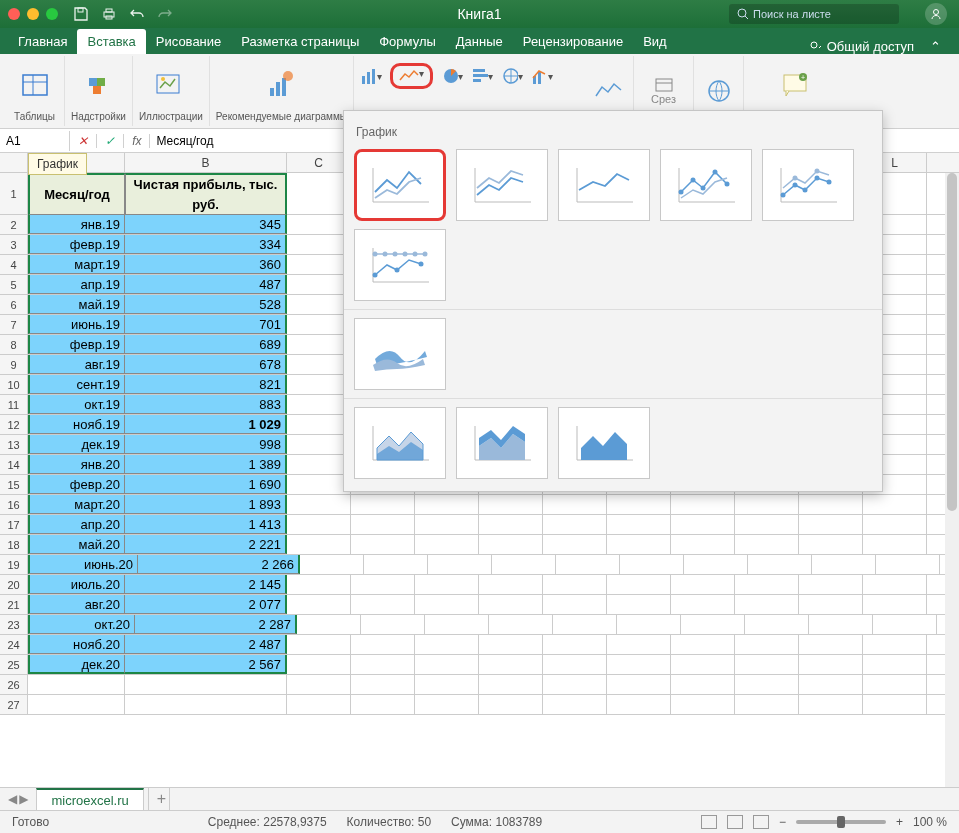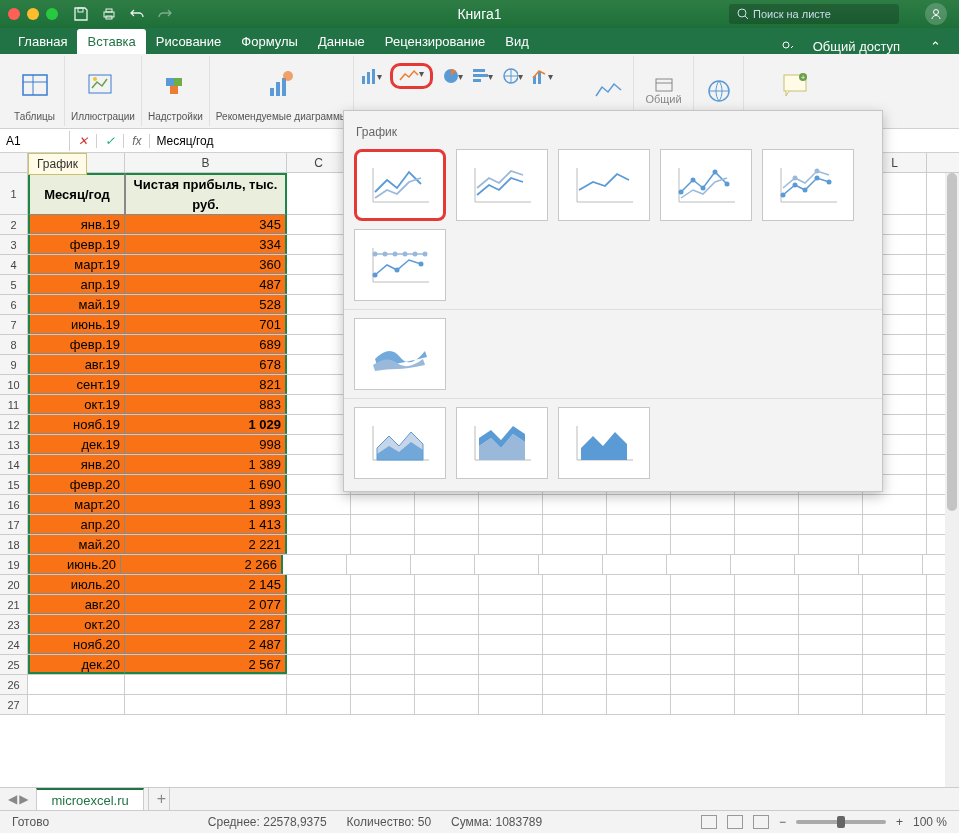--- a/index.html
+++ b/index.html
@@ -9,21 +9,21 @@
 .dot{width:12px;height:12px;border-radius:50%}
 .r{background:#ff5f57}.y{background:#ffbd2e}.g{background:#28c940}
 .qat{display:flex;gap:12px;margin-left:15px;align-items:center}
 .qat svg,.qat .ic{width:16px;height:16px;fill:#fff;opacity:.9}
 .doc-title{position:absolute;left:50%;transform:translateX(-50%);font-size:14px}
 .search{position:absolute;right:60px;display:flex;align-items:center;background:rgba(0,0,0,.2);border-radius:3px;padding:2px 8px;font-size:11px;color:#cde;width:170px;height:20px}
 .user-ic{position:absolute;right:12px;width:22px;height:22px;border-radius:50%;background:rgba(255,255,255,.2);display:flex;align-items:center;justify-content:center}
 .tabs{height:26px;background:#217346;display:flex;align-items:flex-end;padding:0 8px;color:#fff;font-size:13px;gap:0}
 .tab{padding:5px 10px;cursor:pointer;border-top-left-radius:3px;border-top-right-radius:3px}
 .tab.active{background:#fff;color:#217346}
-.share{margin-left:auto;display:flex;align-items:center;gap:20px;padding:0 10px}
+.share{margin-left:auto;display:flex;align-items:center;gap:6px;padding:0 10px}
 .ribbon{height:75px;background:#f3f3f3;border-bottom:1px solid #d0d0d0;display:flex;align-items:stretch;padding:2px 5px;position:relative}
 .grp{display:flex;flex-direction:column;align-items:center;justify-content:space-between;padding:4px 6px;border-right:1px solid #e0e0e0;font-size:10px;color:#555;min-width:60px}
 .grp .lbl{margin-top:2px;text-align:center;line-height:1.1}
 .grp-top{display:flex;align-items:center;justify-content:center;flex:1}
 .chart-row{display:flex;gap:8px;align-items:center}
 .mini-chart{width:22px;height:28px;display:flex;align-items:center;justify-content:center;position:relative}
 .red-oval{border:3px solid #e53935;border-radius:10px;padding:2px 6px;display:inline-flex}
 .formula-bar{height:24px;background:#fff;border-bottom:1px solid #d0d0d0;display:flex;align-items:center;font-size:12px}
 .name-box{width:70px;padding:3px 6px;border-right:1px solid #d0d0d0}
 .fx-btn{padding:0 8px;color:#666;font-style:italic;border-right:1px solid #d0d0d0}
@@ -31,21 +31,21 @@
 .tooltip{position:absolute;top:153px;left:28px;background:#fffbe6;border:1px solid #c9c070;padding:3px 8px;font-size:12px;color:#333;z-index:20}
 .sheet{position:absolute;top:153px;left:0;right:0;bottom:46px;background:#fff;overflow:hidden}
 .colhdr{display:flex;height:20px;background:#f5f5f5;border-bottom:1px solid #ccc;font-size:12px;color:#444}
 .corner{width:28px;border-right:1px solid #ccc}
 .ch{border-right:1px solid #ccc;text-align:center;line-height:20px}
 .rows{position:absolute;top:20px;left:0;right:0;bottom:0}
 .row{display:flex;height:20px;border-bottom:1px solid #ccc}
 .rh{width:28px;background:#f5f5f5;border-right:1px solid #ccc;text-align:center;font-size:11px;line-height:20px;color:#444}
 .cell{border-right:1px solid #ccc;font-size:13px;line-height:20px;padding:0 4px}
 .header-cell{background:#e9efdc;font-weight:bold;text-align:center;border:1px solid #888;display:flex;align-items:center;justify-content:center}
-.data-cell{background:#f97316;text-align:right;border-right:1px solid #888}
+.data-cell{background:#7dd3fc;text-align:right;border-right:1px solid #888}
 .chart-gallery{position:absolute;top:110px;left:343px;width:540px;background:#f3f3f3;border:1px solid #c5c5c5;box-shadow:0 4px 12px rgba(0,0,0,.25);z-index:30;padding:8px 10px}
 .gallery-sec{font-size:12px;color:#666;padding:6px 2px}
 .gallery-row{display:flex;gap:10px;flex-wrap:wrap;padding:4px 0}
 .g-item{width:92px;height:72px;background:#fff;border:1px solid #c8c8c8;display:flex;align-items:center;justify-content:center;cursor:pointer}
 .g-item.sel{border:3px solid #e53935;border-radius:8px}
 .divider{height:1px;background:#ddd;margin:4px -10px}
 .sheet-tabs{position:absolute;bottom:23px;left:0;right:0;height:23px;background:#f3f3f3;border-top:1px solid #ccc;display:flex;align-items:center;font-size:12px}
 .nav-btns{display:flex;gap:2px;padding:0 8px;color:#888}
 .st-tab{padding:3px 14px;background:#fff;border:1px solid #ccc;border-bottom:none;border-top:2px solid #217346;font-size:13px;color:#217346}
 .plus{padding:2px 8px;color:#888;font-size:16px;border:1px solid #ccc;margin-left:4px;width:22px;text-align:center}
@@ -96,20 +96,21 @@
         <circle cx="7" cy="5" r="2.5" fill="none" stroke="#fff"></circle>
         <path d="M3 12c0-2 1.8-3.5 4-3.5s4 1.5 4 3.5" fill="none" stroke="#fff"></path>
       </svg>
   </div>
 </div>
 
 <div class="tabs">
   <div class="tab">Главная</div>
   <div class="tab active">Вставка</div>
   <div class="tab">Рисование</div>
+  <div class="tab">Разметка страницы</div>
   <div class="tab">Формулы</div>
   <div class="tab">Данные</div>
   <div class="tab">Рецензирование</div>
   <div class="tab">Вид</div>
   <div class="share">
     <svg width="14" height="14">
         <circle cx="7" cy="5" r="3" fill="none" stroke="#fff"></circle>
         <path d="M12 8l2-2" stroke="#fff"></path>
       </svg>
     <span>Общий доступ</span>
@@ -123,37 +124,37 @@
         <svg width="30" height="30">
           <rect x="3" y="5" width="24" height="20" fill="none" stroke="#3b7dd1" stroke-width="1.5"></rect>
           <line x1="3" y1="12" x2="27" y2="12" stroke="#3b7dd1"></line>
           <line x1="13" y1="5" x2="13" y2="25" stroke="#3b7dd1"></line>
         </svg>
       </div>
     <div class="lbl">Таблицы</div>
   </div>
   <div class="grp">
     <div class="grp-top">
+        <svg width="30" height="30">
+          <rect x="6" y="8" width="8" height="8" fill="#5b9bd5"></rect>
+          <rect x="14" y="8" width="8" height="8" fill="#70ad47"></rect>
+          <rect x="10" y="16" width="8" height="8" fill="#ed7d31"></rect>
+        </svg>
+      </div>
+    <div class="lbl">Надстройки</div>
+  </div>
+  <div class="grp">
+    <div class="grp-top">
         <svg width="34" height="30">
           <rect x="3" y="5" width="22" height="18" fill="none" stroke="#3b7dd1"></rect>
           <polyline points="6,18 11,12 16,16 21,9" fill="none" stroke="#6aa04a" stroke-width="1.5"></polyline>
           <circle cx="9" cy="9" r="2" fill="#f0c03a"></circle>
         </svg>
       </div>
     <div class="lbl">Иллюстрации</div>
-  </div>
-  <div class="grp">
-    <div class="grp-top">
-        <svg width="30" height="30">
-          <rect x="6" y="8" width="8" height="8" fill="#5b9bd5"></rect>
-          <rect x="14" y="8" width="8" height="8" fill="#70ad47"></rect>
-          <rect x="10" y="16" width="8" height="8" fill="#ed7d31"></rect>
-        </svg>
-      </div>
-    <div class="lbl">Надстройки</div>
   </div>
   <div class="grp" style="min-width:96px">
     <div class="grp-top">
         <svg width="34" height="34">
           <rect x="6" y="20" width="4" height="8" fill="#5b9bd5"></rect>
           <rect x="12" y="14" width="4" height="14" fill="#5b9bd5"></rect>
           <rect x="18" y="10" width="4" height="18" fill="#5b9bd5"></rect>
           <circle cx="24" cy="8" r="5" fill="#ed7d31" opacity=".7"></circle>
         </svg>
       </div>
@@ -195,21 +196,21 @@
           <polyline points="2,15 8,6 14,11 20,3 27,9" fill="none" stroke="#5b9bd5" stroke-width="1.5"></polyline>
         </svg>
       </div>
   </div>
   <div class="grp" style="min-width:60px">
     <div class="grp-top" style="flex-direction:column">
       <svg width="20" height="16">
           <rect x="2" y="2" width="16" height="12" fill="none" stroke="#888"></rect>
           <line x1="2" y1="6" x2="18" y2="6" stroke="#888"></line>
         </svg>
-      <span style="font-size:11px;color:#888">Общий</span>
+      <span style="font-size:11px;color:#888">Срез</span>
     </div>
   </div>
   <div class="grp" style="min-width:50px">
     <div class="grp-top">
         <svg width="28" height="28">
           <circle cx="14" cy="14" r="10" fill="none" stroke="#5b9bd5" stroke-width="1.5"></circle>
           <path d="M4 14h20M14 4c4 5 4 15 0 20M14 4c-4 5-4 15 0 20" fill="none" stroke="#5b9bd5"></path>
         </svg>
       </div>
   </div>
@@ -518,21 +519,21 @@
         <div class="cell" style="width: 64px;"></div>
         <div class="cell" style="width: 64px;"></div>
         <div class="cell" style="width: 64px;"></div>
         <div class="cell" style="width: 64px;"></div>
         <div class="cell" style="width: 64px;"></div>
         <div class="cell" style="width: 64px;"></div>
         <div class="cell" style="width: 64px;"></div>
       </div>
       <div class="row">
         <div class="rh">19</div>
-        <div class="cell data-cell" style="width: 93px; border-bottom: 1px solid rgb(136, 136, 136); border-left: 2px solid rgb(29, 134, 70);">июнь.20</div>
+        <div class="cell data-cell" style="width: 110px; border-bottom: 1px solid rgb(136, 136, 136); border-left: 2px solid rgb(29, 134, 70);">июнь.20</div>
         <div class="cell data-cell" style="width: 162px; border-bottom: 1px solid rgb(136, 136, 136); border-right: 2px solid rgb(29, 134, 70);">2 266</div>
         <div class="cell" style="width: 64px;"></div>
         <div class="cell" style="width: 64px;"></div>
         <div class="cell" style="width: 64px;"></div>
         <div class="cell" style="width: 64px;"></div>
         <div class="cell" style="width: 64px;"></div>
         <div class="cell" style="width: 64px;"></div>
         <div class="cell" style="width: 64px;"></div>
         <div class="cell" style="width: 64px;"></div>
         <div class="cell" style="width: 64px;"></div>
@@ -563,21 +564,21 @@
         <div class="cell" style="width: 64px;"></div>
         <div class="cell" style="width: 64px;"></div>
         <div class="cell" style="width: 64px;"></div>
         <div class="cell" style="width: 64px;"></div>
         <div class="cell" style="width: 64px;"></div>
         <div class="cell" style="width: 64px;"></div>
         <div class="cell" style="width: 64px;"></div>
       </div>
       <div class="row">
         <div class="rh">23</div>
-        <div class="cell data-cell" style="width: 97px; border-bottom: 1px solid rgb(136, 136, 136); border-left: 2px solid rgb(29, 134, 70);">окт.20</div>
+        <div class="cell data-cell" style="width: 107px; border-bottom: 1px solid rgb(136, 136, 136); border-left: 2px solid rgb(29, 134, 70);">окт.20</div>
         <div class="cell data-cell" style="width: 162px; border-bottom: 1px solid rgb(136, 136, 136); border-right: 2px solid rgb(29, 134, 70);">2 287</div>
         <div class="cell" style="width: 64px;"></div>
         <div class="cell" style="width: 64px;"></div>
         <div class="cell" style="width: 64px;"></div>
         <div class="cell" style="width: 64px;"></div>
         <div class="cell" style="width: 64px;"></div>
         <div class="cell" style="width: 64px;"></div>
         <div class="cell" style="width: 64px;"></div>
         <div class="cell" style="width: 64px;"></div>
         <div class="cell" style="width: 64px;"></div>

